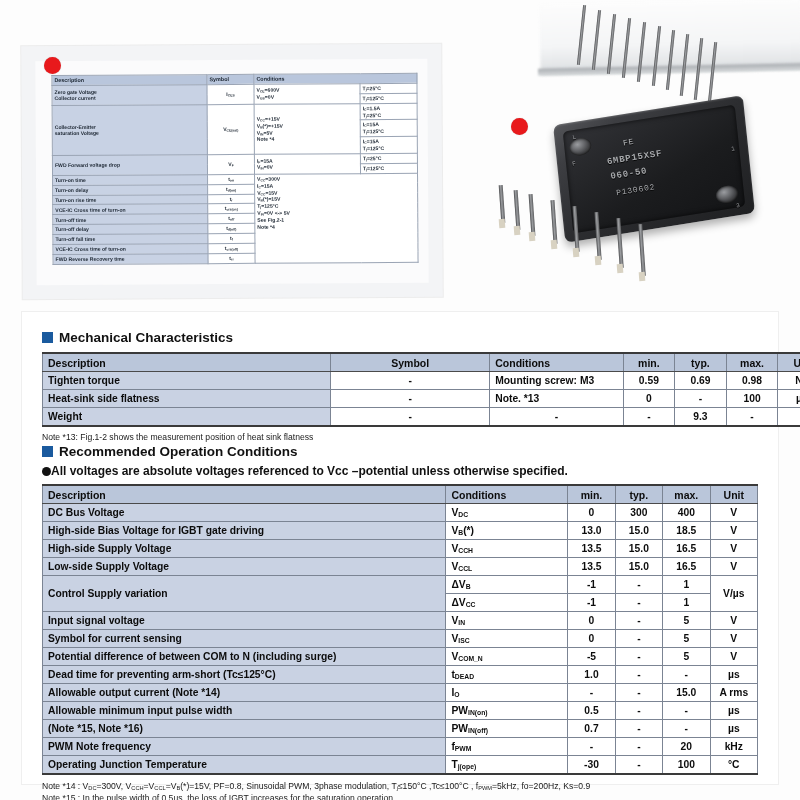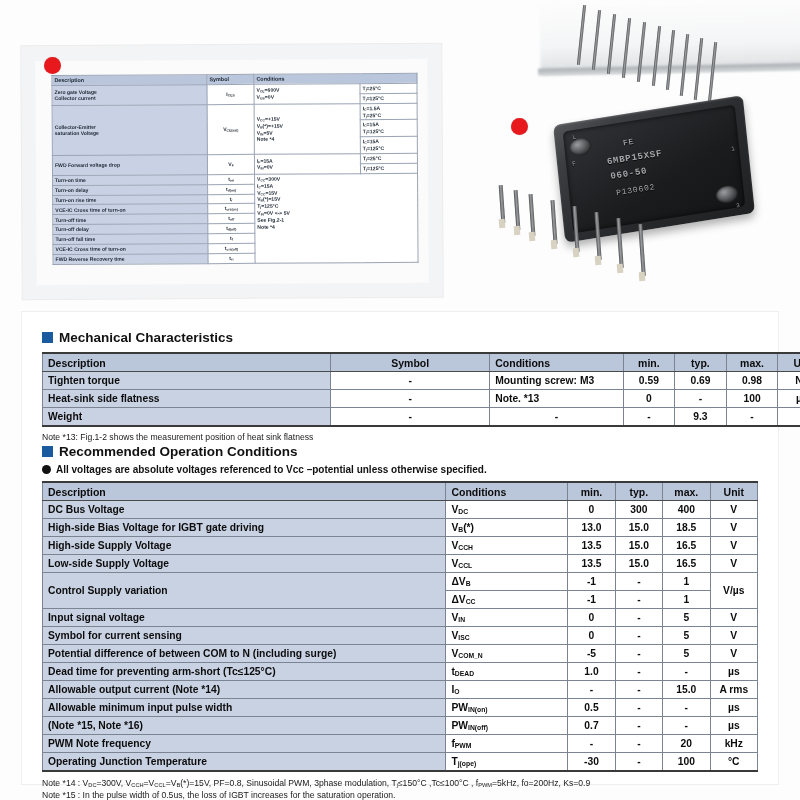--- a/index.html
+++ b/index.html
@@ -100,21 +100,21 @@
   .pin-tip{position:absolute;background:#d8d2c2;}
 
   
   .panel-doc{
     position:absolute;left:22px;top:312px;width:756px;height:472px;
     background:#ffffff;box-shadow:0 0 0 1px #efefef;
   }
   .sec-head{display:flex;align-items:center;gap:6px;font-size:13.5px;font-weight:bold;color:#111;}
   .sq{width:11px;height:11px;background:#1a5a9e;display:inline-block;flex:0 0 auto;}
   .bullet{width:9px;height:9px;border-radius:50%;background:#111;display:inline-block;flex:0 0 auto;}
-  .sub-head{display:flex;align-items:center;gap:5px;font-size:10px;font-weight:bold;color:#111;margin-top:5px;}
+  .sub-head{display:flex;align-items:center;font-size:12px;font-weight:bold;color:#111;margin-top:5px;}
 
   table.t-doc{
     border-collapse:collapse;width:100%;
     font-size:10.3px;color:#0c0c0c;
   }
   table.t-doc th,table.t-doc td{
     border:1px solid #7b8493;padding:1px 5px;height:15px;
     background:#c9d2e3;font-weight:bold;text-align:center;
   }
   table.t-doc th{background:#bac6da;font-size:10.5px;text-align:center;}

